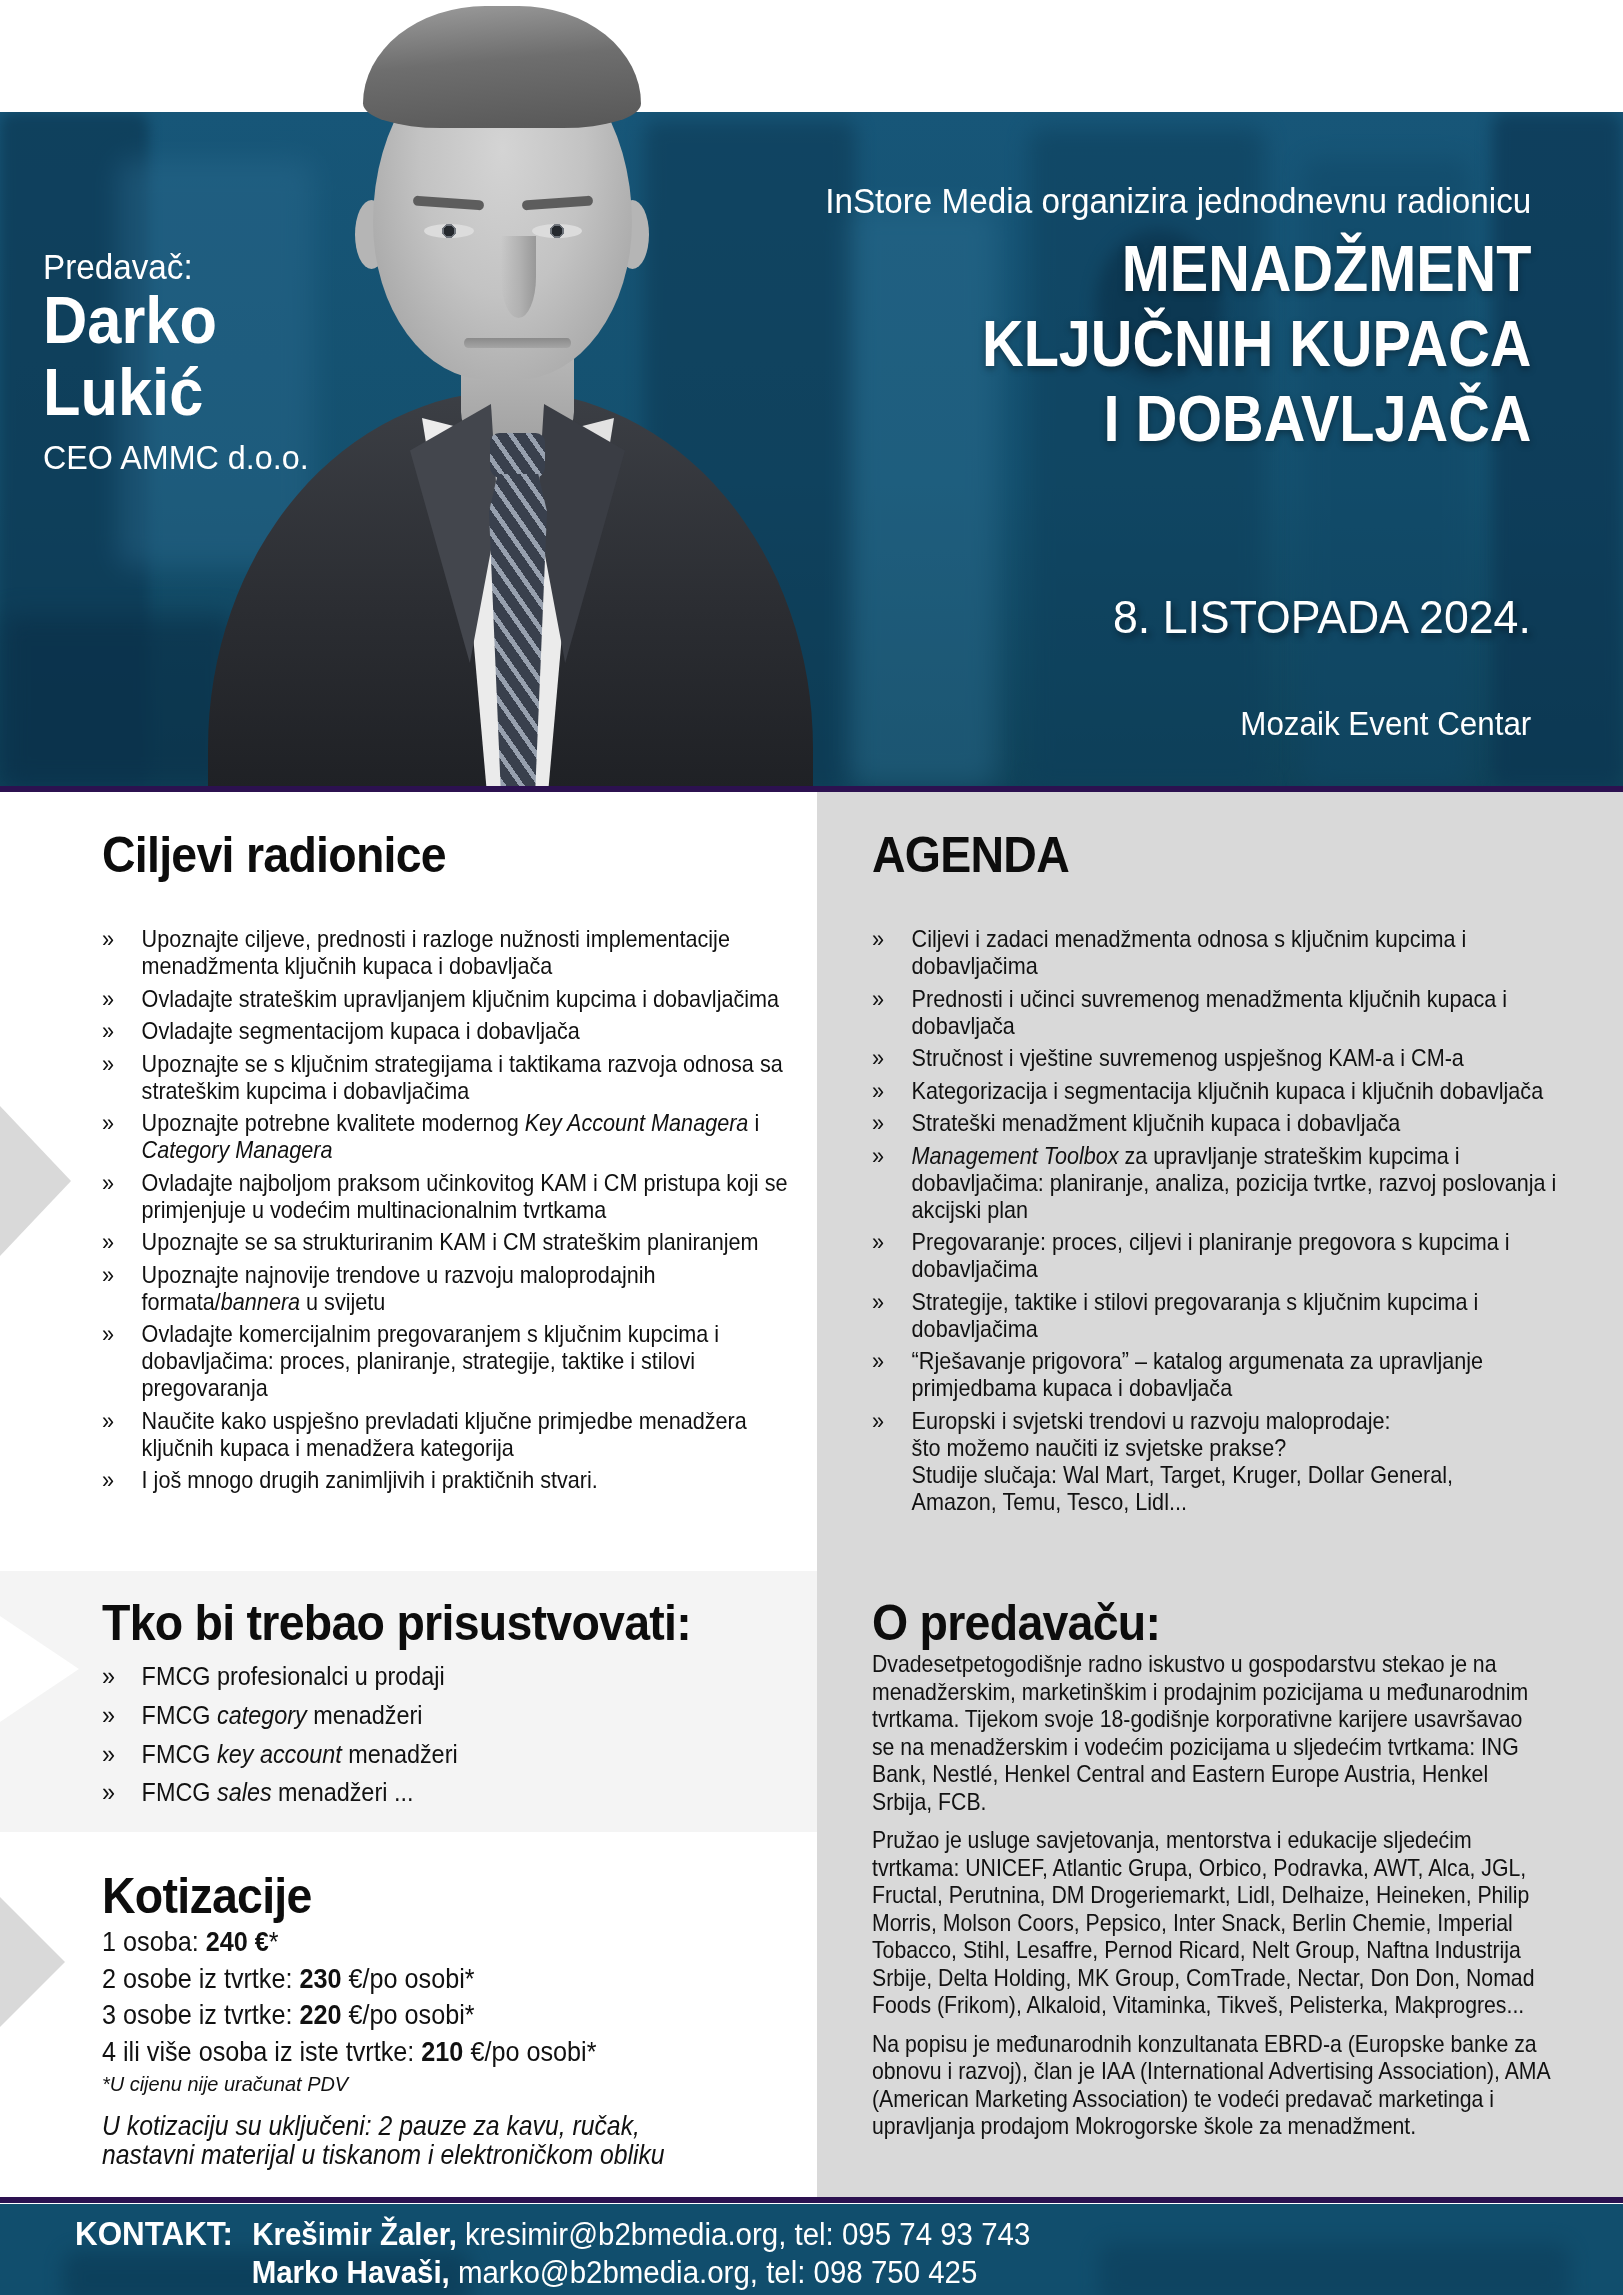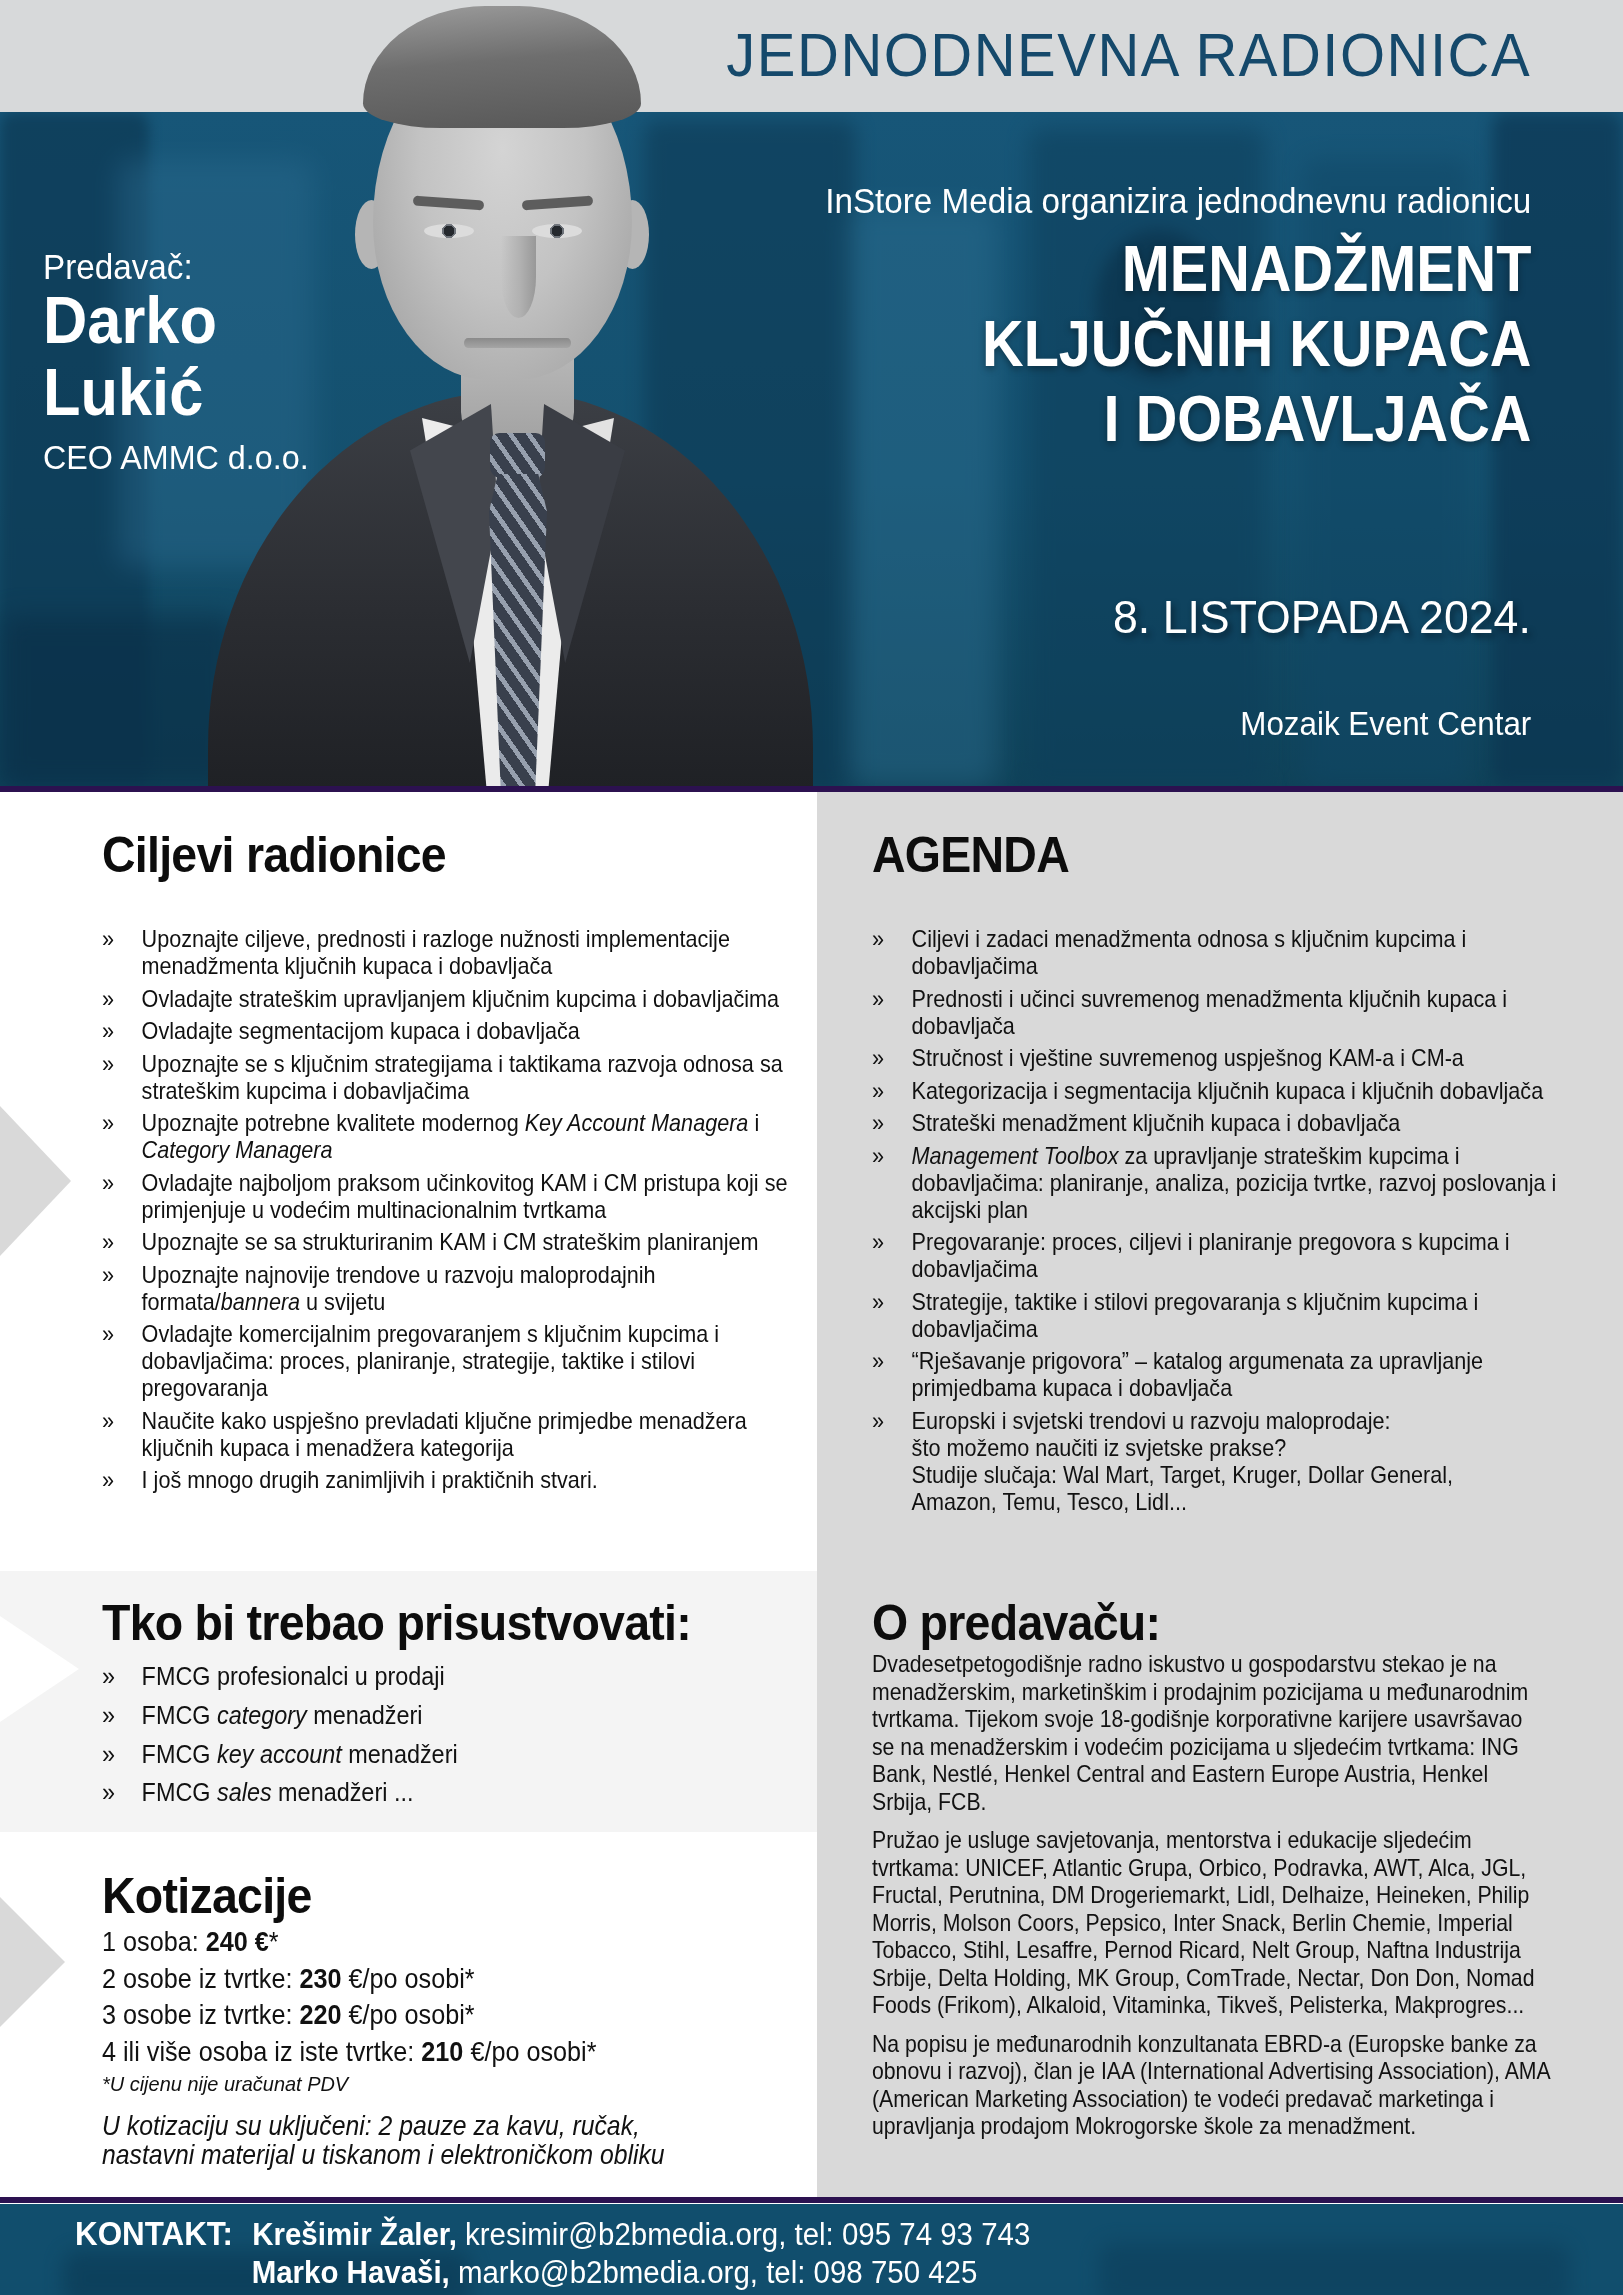--- a/index.html
+++ b/index.html
@@ -116,23 +116,20 @@
     <div class="ph b2"></div>
     <div class="ph b3"></div>
     <div class="ph b4"></div>
     <div class="ph b5"></div>
     <div class="ph b6"></div>
     <div class="ph b7"></div>
     <div class="ph b8"></div>
     <div class="ph b9"></div>
   </div>
 
-  <div class="topband">
-    <div class="topband-title">JEDNODNEVNA RADIONICA</div>
-  </div>
 
   <div class="portrait">
     <div class="jacket"></div>
     <div class="neck"></div>
     <div class="collarL"></div>
     <div class="collarR"></div>
     <div class="shirt"></div>
     <div class="lapelL"></div>
     <div class="lapelR"></div>
     <div class="tieknot"></div>

